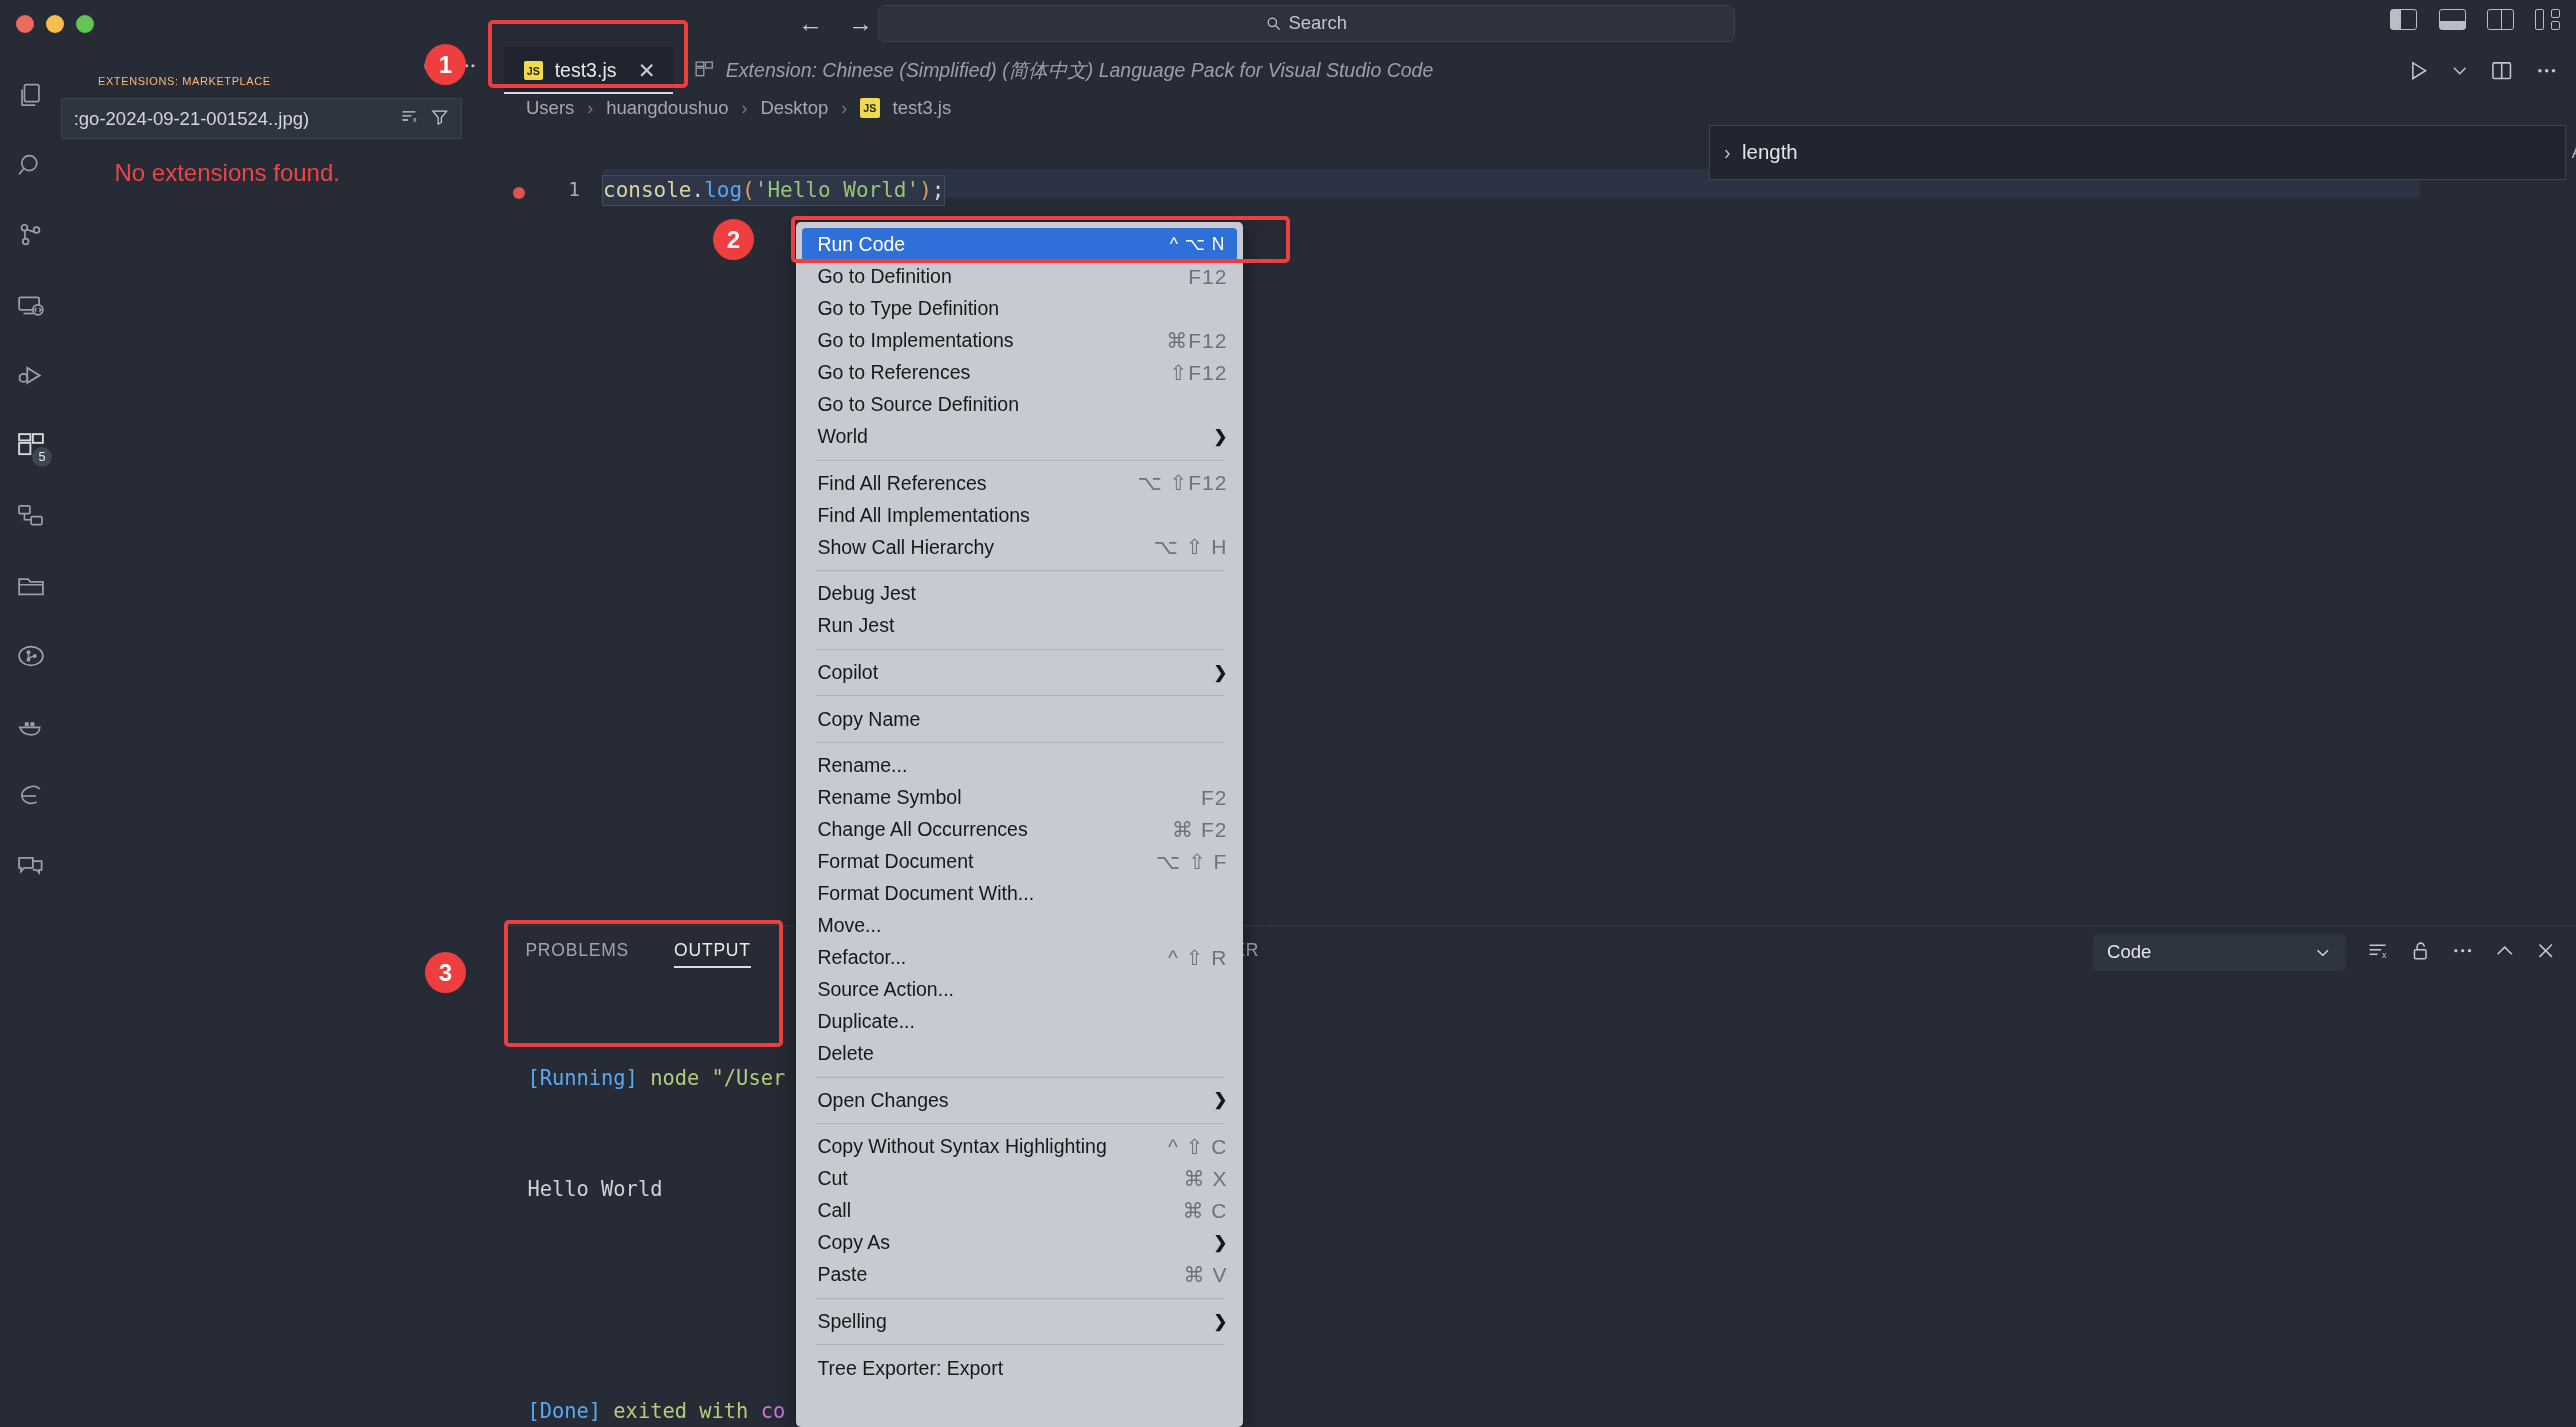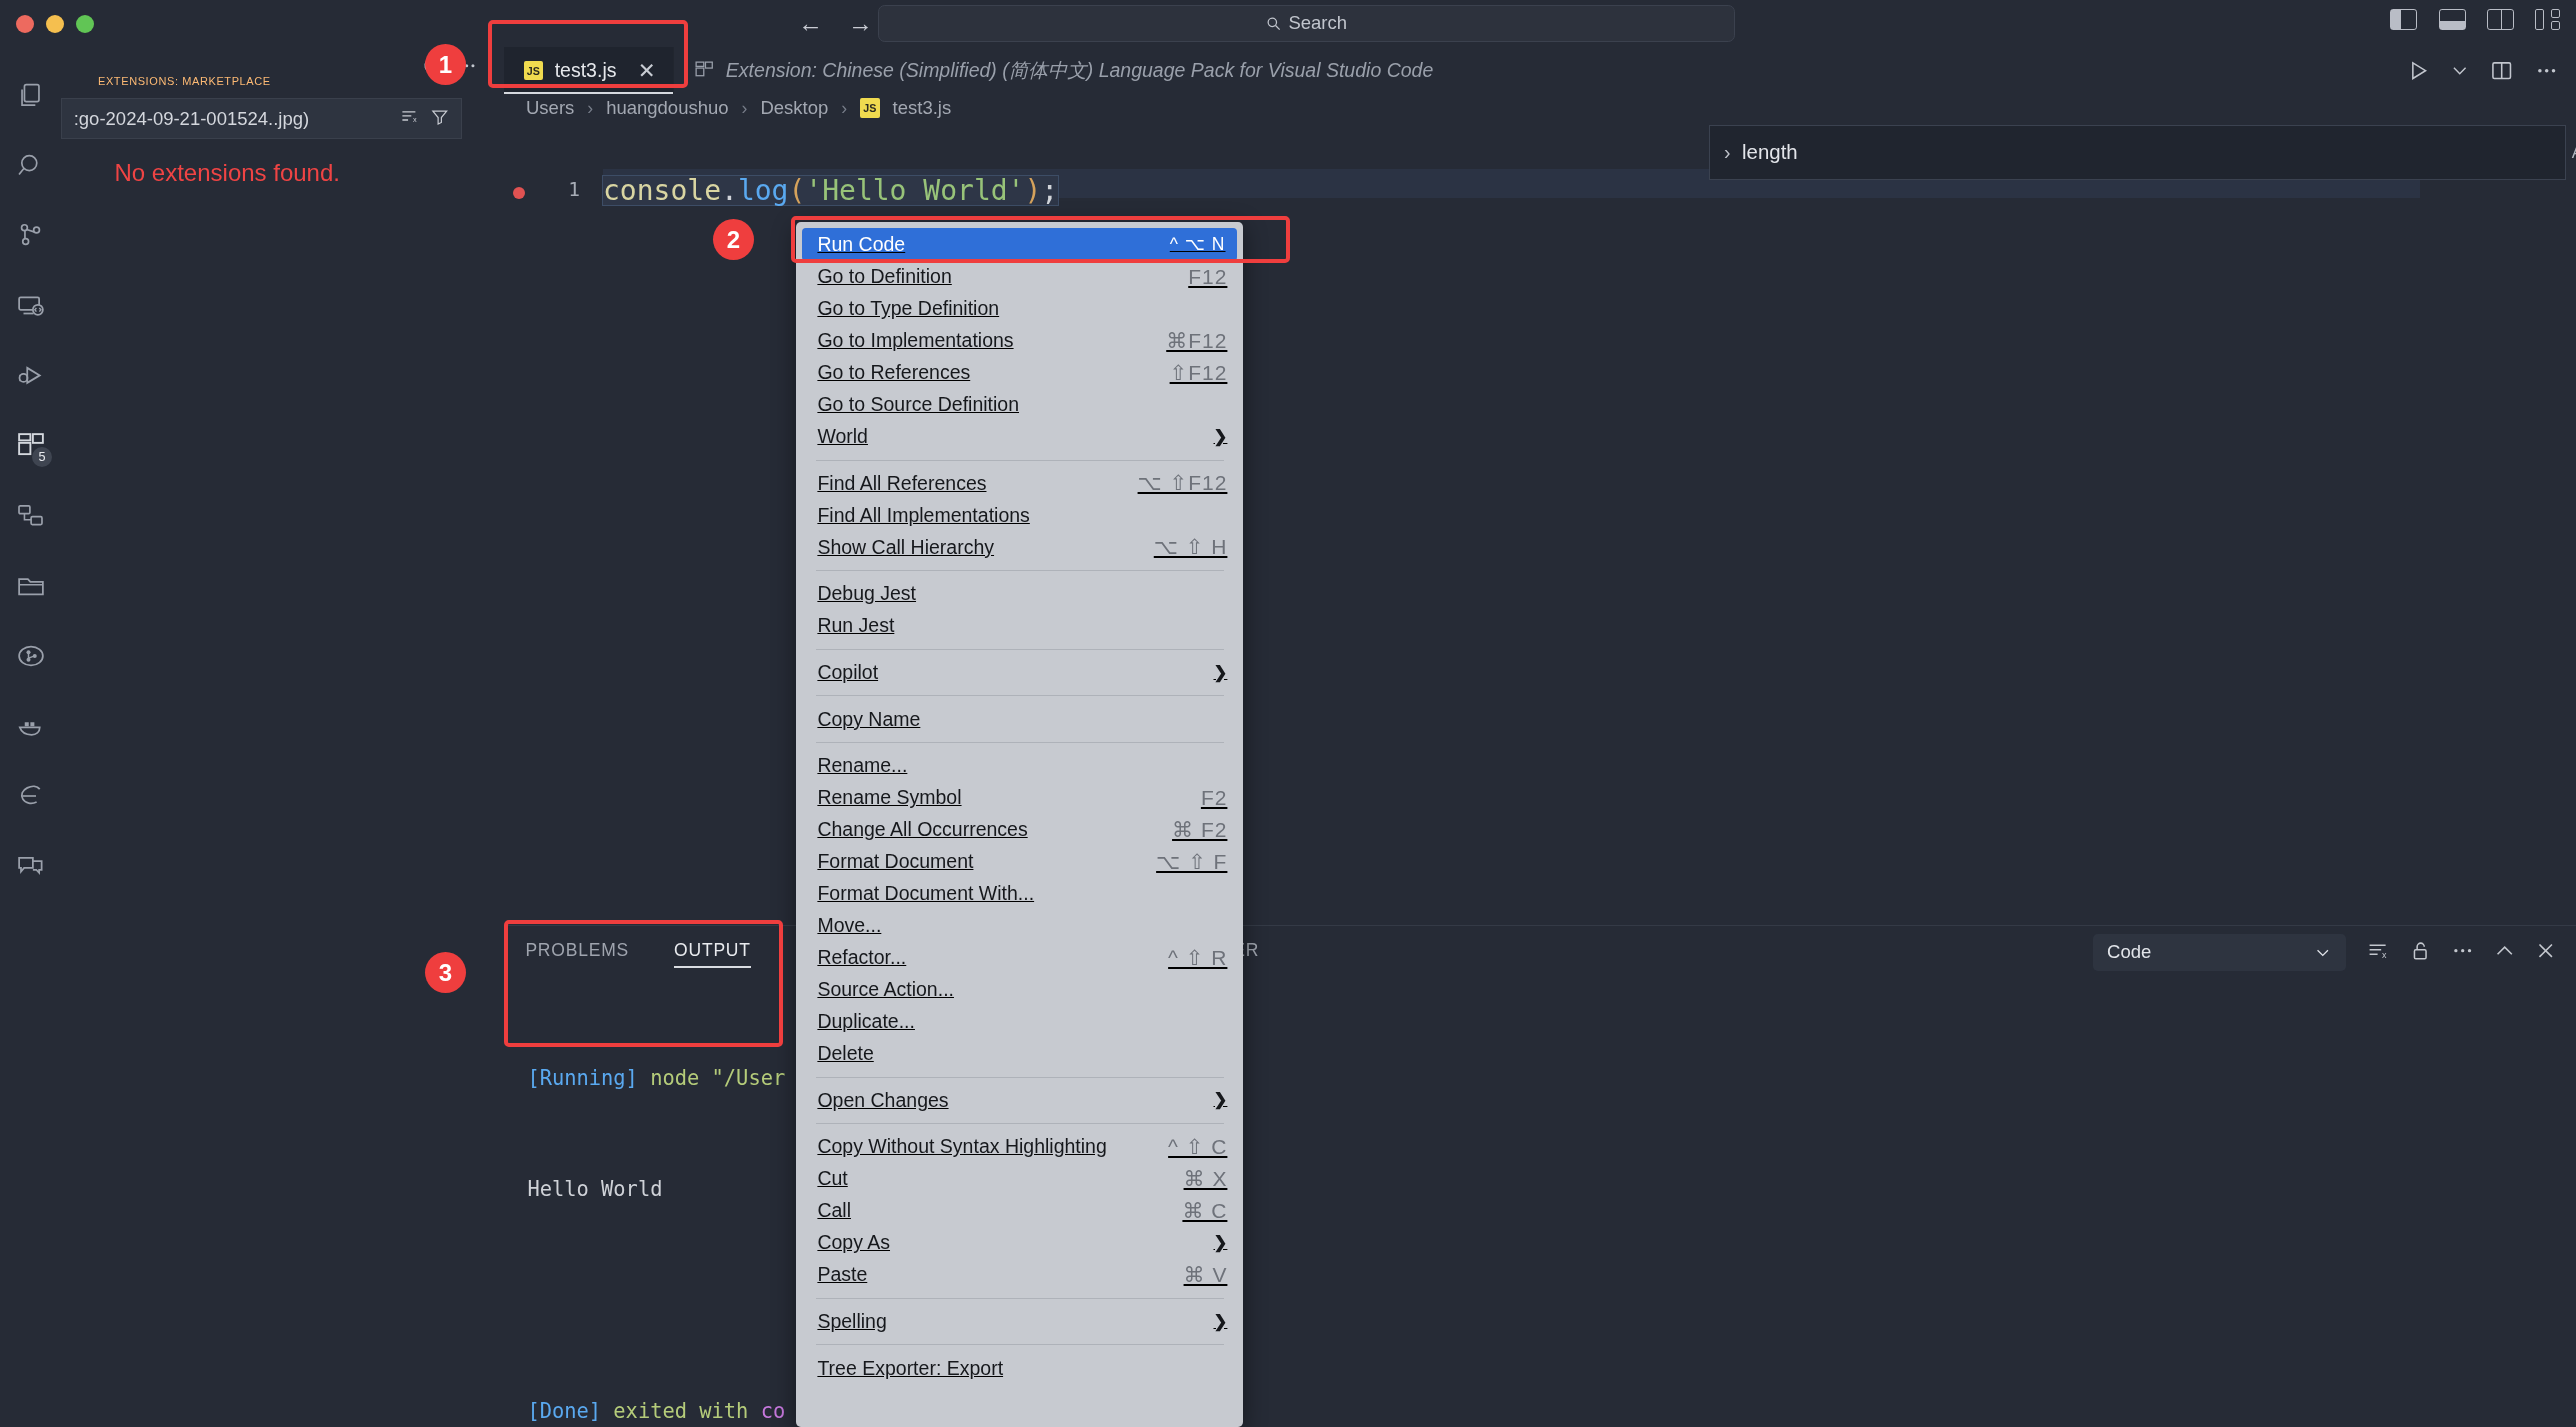--- a/index.html
+++ b/index.html
@@ -121,21 +121,21 @@
   }
   .code-line {
     position: absolute; left: 0; top: 49px; width: 100%; height: 31px;
     display: flex; align-items: center;
   }
   .bp { position:absolute; left: 8.8px; top: 10.7px; width: 12.7px; height: 12.7px; border-radius: 50%; background:#e05252; }
   .lineno { position: absolute; left: 49px; top: 1.9px; width: 27px; text-align: right;
             color: #a7acb6; font-family: "DejaVu Sans Mono", monospace; font-size: 19.5px; }
   .codetext {
     position: absolute; left: 99px; top: 0px; font-family: "DejaVu Sans Mono", monospace;
-    font-size: 28px; line-height: 29px; white-space: pre;
+    font-size: 21px; line-height: 29px; white-space: pre;
     background: #2e3647; box-shadow: 0 0 0 1px #3d4d66;
   }
   .c-ident { color: #d9d5a2; }
   .c-dot { color: #d2d5da; }
   .c-fn { color: #5aa9f0; }
   .c-paren { color: #d5a25c; }
   .c-str { color: #98c379; }
   .c-semi { color: #d2d5da; }
   .selrow { position:absolute; left: 99px; top: 42px; right: 156px; height: 29px; background: #2b3344; }
 
@@ -177,21 +177,21 @@
   }
   .o-tag { color: #5aa9f0; }
   .o-cmd { color: #b5cc7a; }
   .o-plain { color: #cfd2d8; }
   .o-num { color: #c678dd; }
 
   
   .ctxmenu {
     position: absolute; left: 796px; top: 222px; width: 447px;
     background: #c7cad0; border-radius: 4.9px; padding: 5.8px 0 5.8px 0;
-    box-shadow: 0 5.8px 23.4px rgba(0,0,0,0.45); overflow: hidden; height: 1205px; text-decoration: underline;
+    box-shadow: 0 5.8px 23.4px rgba(0,0,0,0.45); overflow: hidden; height: 1205px;
   }
   .mi {
     height: 32px; display: flex; align-items: center; justify-content: space-between;
     padding: 0 15.6px 0 21.4px; color: #16181c; font-size: 19.5px; white-space: nowrap;
   }
   .mi.highlight { background: #2f6fd8; color: #ffffff; border-radius: 3.9px;
                   margin: 0 5.8px; padding: 0 11.7px 0 15.6px; height: 33px; }
   .mi .kb { color: #6e727a; font-size: 21px; letter-spacing: 1px; }
   .mi.highlight .kb { color: #ffffff; font-size: 17.5px; }
   .mi .arrow { color: #16181c; font-size: 16.6px; font-weight: bold; }

